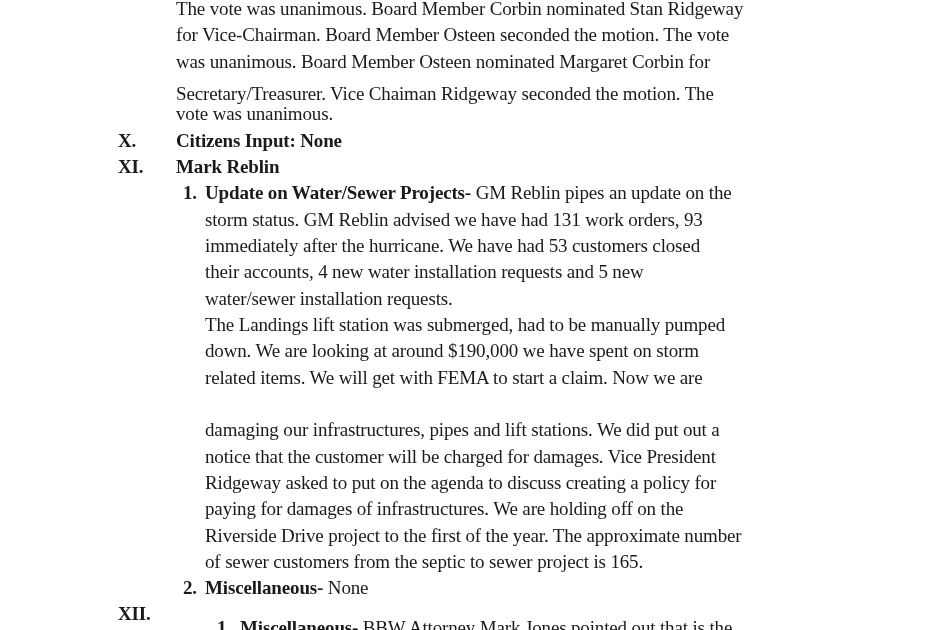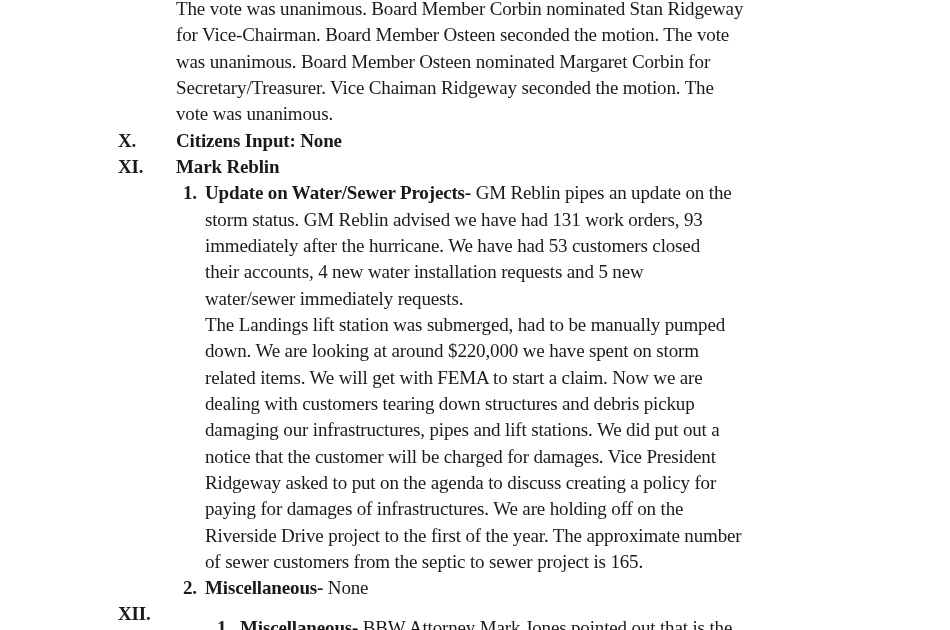--- a/index.html
+++ b/index.html
@@ -76,21 +76,21 @@
 
   <div class="line" style="top:-4px">
     <span class="para-text">The vote was unanimous. Board Member Corbin nominated Stan Ridgeway</span>
   </div>
   <div class="line" style="top:22px">
     <span class="para-text">for Vice-Chairman. Board Member Osteen seconded the motion. The vote</span>
   </div>
   <div class="line" style="top:49px">
     <span class="para-text">was unanimous. Board Member Osteen nominated Margaret Corbin for</span>
   </div>
-  <div class="line" style="top:75px">
+  <div class="line" style="top:81px">
     <span class="para-text">Secretary/Treasurer. Vice Chaiman Ridgeway seconded the motion. The</span>
   </div>
   <div class="line" style="top:101px">
     <span class="para-text">vote was unanimous.</span>
   </div>
 
   <div class="line" style="top:128px">
     <span class="numeral">X.</span>
     <span class="sec-title">Citizens Input: None</span>
   </div>
@@ -107,33 +107,30 @@
   <div class="line" style="top:207px">
     <span class="item-text">storm status. GM Reblin advised we have had 131 work orders, 93</span>
   </div>
   <div class="line" style="top:233px">
     <span class="item-text">immediately after the hurricane. We have had 53 customers closed</span>
   </div>
   <div class="line" style="top:259px">
     <span class="item-text">their accounts, 4 new water installation requests and 5 new</span>
   </div>
   <div class="line" style="top:286px">
-    <span class="item-text">water/sewer immediately requests.</span>
+    <span class="item-text">water/sewer installation requests.</span>
   </div>
   <div class="line" style="top:312px">
     <span class="item-text">The Landings lift station was submerged, had to be manually pumped</span>
   </div>
   <div class="line" style="top:338px">
-    <span class="item-text">down. We are looking at around $220,000 we have spent on storm</span>
+    <span class="item-text">down. We are looking at around $190,000 we have spent on storm</span>
   </div>
   <div class="line" style="top:365px">
     <span class="item-text">related items. We will get with FEMA to start a claim. Now we are</span>
-  </div>
-  <div class="line" style="top:391px">
-    <span class="item-text">dealing with customers tearing down structures and debris pickup</span>
   </div>
   <div class="line" style="top:417px">
     <span class="item-text">damaging our infrastructures, pipes and lift stations. We did put out a</span>
   </div>
   <div class="line" style="top:444px">
     <span class="item-text">notice that the customer will be charged for damages. Vice President</span>
   </div>
   <div class="line" style="top:470px">
     <span class="item-text">Ridgeway asked to put on the agenda to discuss creating a policy for</span>
   </div>

